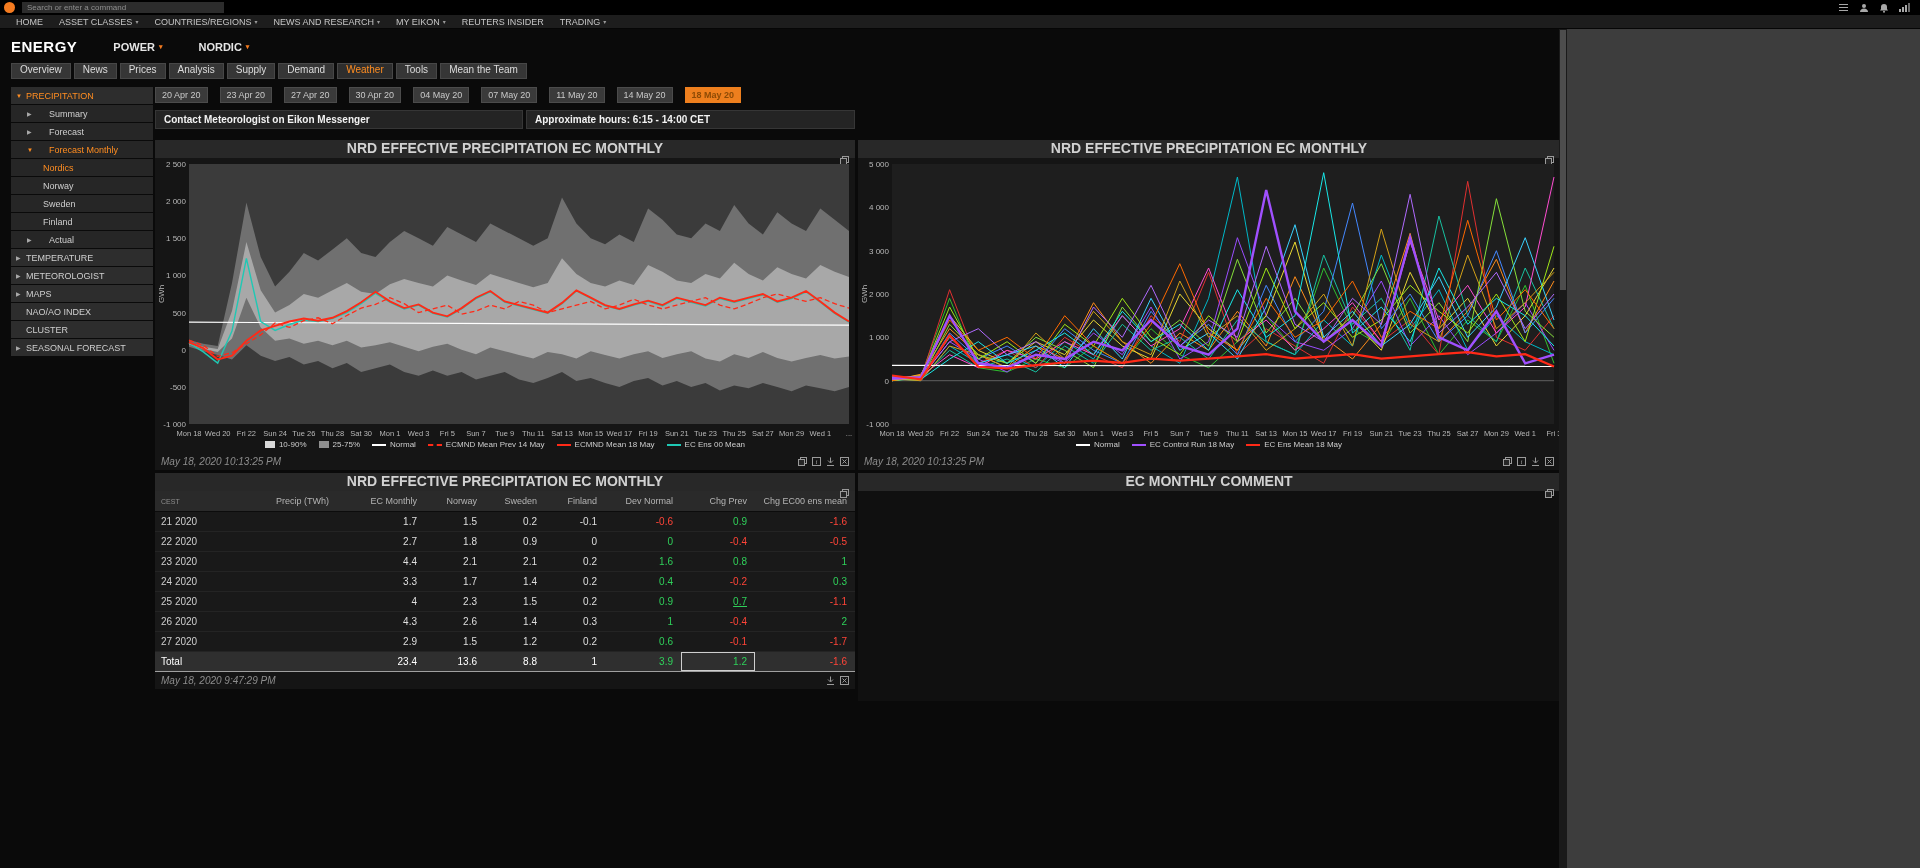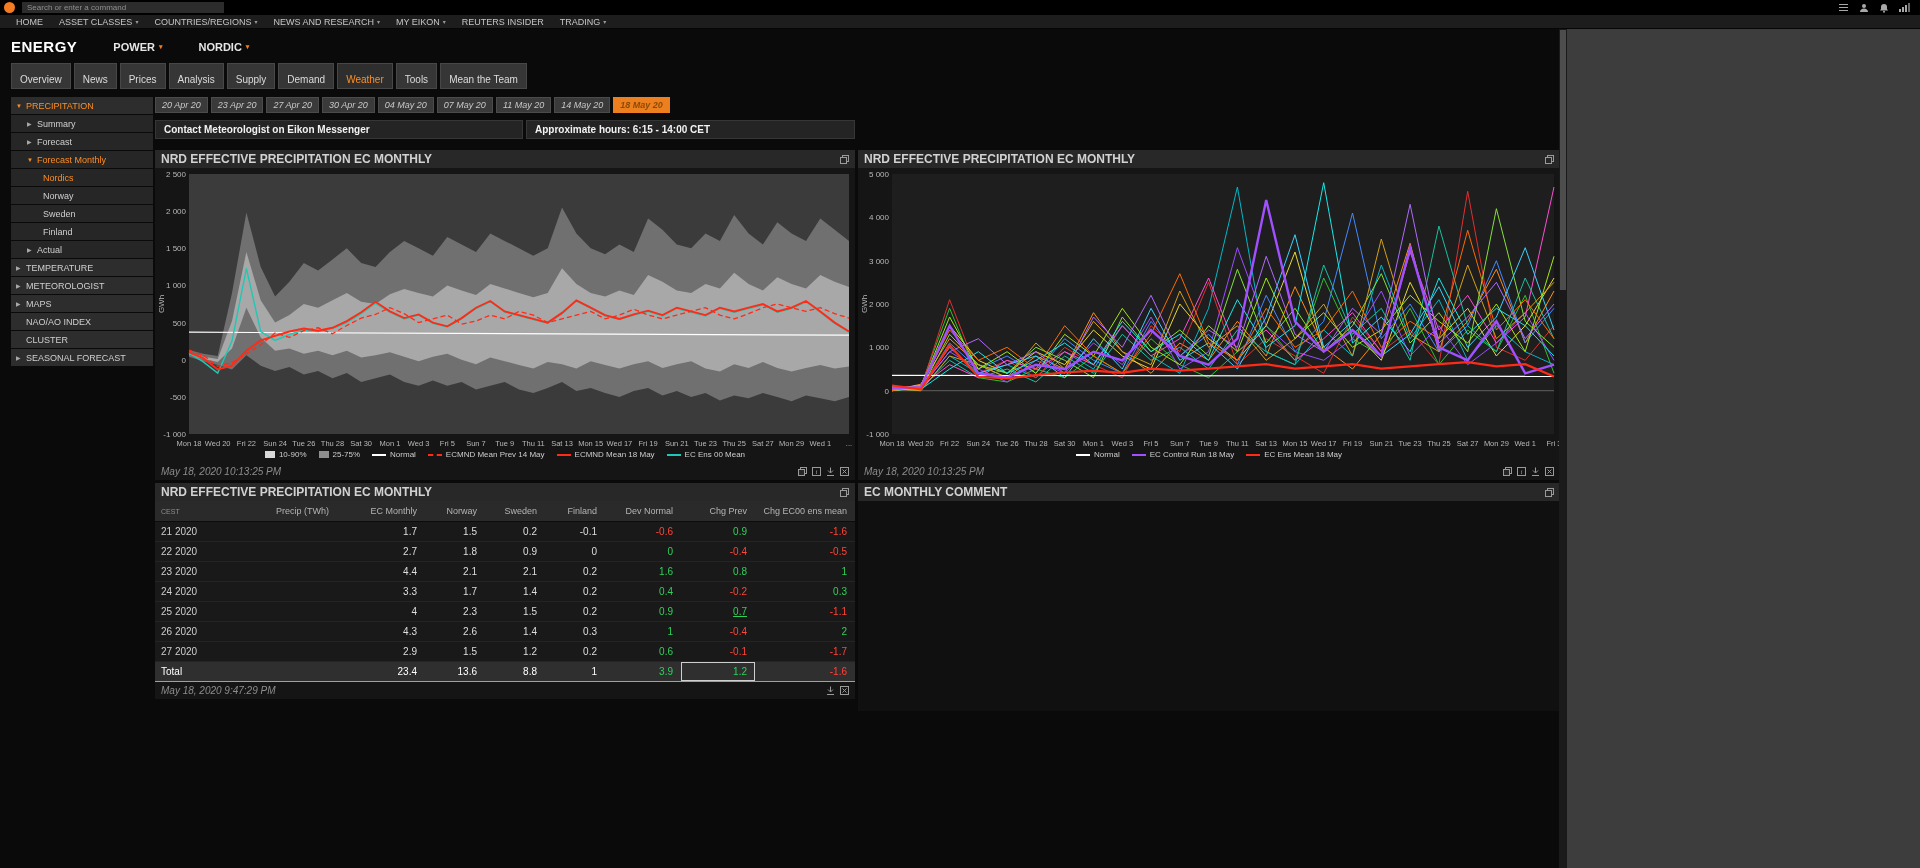--- a/index.html
+++ b/index.html
@@ -16,44 +16,44 @@
   .app-area{flex:1;display:flex;min-height:0;}
   .page{width:1559px;flex:0 0 1559px;background:#0a0a0a;}
   .vscroll{width:8px;flex:0 0 8px;background:#1a1a1a;}
   .vthumb{width:6px;margin:1px;height:260px;background:#4d4d4d;}
   .filler{flex:1;background:#3d3d3d;}
   .page-header{display:flex;align-items:center;gap:36px;padding:9px 0 0 11px;height:26px;}
   .brand{font-size:15px;font-weight:bold;color:#fff;letter-spacing:.5px;}
   .hmenu{font-size:11px;font-weight:bold;color:#e6e6e6;display:flex;gap:4px;align-items:center;}
   .caret-o{color:#f47b20;font-size:7px;}
   .tabs{display:flex;gap:3px;padding:8px 0 0 11px;}
-  .tab{background:#363636;border:1px solid #474747;color:#dcdcdc;font-size:10px;padding:10px 8px 3px;white-space:nowrap;}
+  .tab{background:#363636;border:1px solid #474747;color:#dcdcdc;font-size:10px;padding:0 8px 3px;white-space:nowrap;}
   .tab.active{color:#ff8d21;background:#2e2e2e;}
   .body-row{display:flex;padding:8px 0 0 11px;align-items:flex-start;}
   .sidebar{width:142px;flex:0 0 142px;}
   .side-item{height:17px;margin-bottom:1px;display:flex;align-items:center;font-size:9px;color:#cfcfcf;background:#2d2d2d;}
   .side-item.lvl0{padding-left:5px;}
-  .side-item.lvl1{padding-left:16px;background:#262626;}
+  .side-item.lvl1{padding-left:16px;background:#262626;gap:12px;}
   .side-item.lvl2{padding-left:22px;background:#262626;}
   .side-item .tri{font-size:6px;color:#a8a8a8;width:10px;flex:0 0 10px;}
   .side-item.active{color:#ff8d21;align-items:center;}
   .side-item.active .tri{color:#ff8d21;}
   .main{margin-left:2px;}
-  .dates-row{display:flex;gap:3px;font-style:italic;}
+  .dates-row{display:flex;gap:12px;}
   .date-btn{background:#3a3a3a;border:1px solid #4b4b4b;color:#c9c9c9;font-size:9px;padding:2px 6px;white-space:nowrap;}
   .date-btn.active{background:#ee7f1e;border-color:#ee7f1e;color:#8c4a05;font-weight:bold;}
   .info-row{display:flex;gap:3px;margin-top:7px;width:700px;}
   .info-bar{background:#242424;border:1px solid #363636;color:#f2f2f2;font-size:10px;font-weight:bold;padding:3px 8px;height:19px;white-space:nowrap;}
   .info-left{width:368px;}
   .info-right{width:329px;}
   .columns{display:flex;gap:3px;margin-top:11px;}
   .col-left{width:700px;flex:0 0 700px;}
   .col-right{width:702px;flex:0 0 702px;}
   .panel{background:#151515;}
-  .panel-title{height:18px;background:#282828;color:#d2d2d2;font-size:12px;font-weight:bold;display:flex;align-items:center;padding:0 6px;}
+  .panel-title{height:18px;background:#282828;color:#d2d2d2;font-size:14px;font-weight:bold;display:flex;align-items:center;padding:0 6px;flex-direction:column;}
   .panel-title .icon{margin-left:auto;display:flex;}
   svg{display:block;}
   .legend{height:13px;display:flex;justify-content:center;align-items:flex-start;gap:12px;font-size:8px;color:#cdcdcd;}
   .lg-item{display:flex;align-items:center;gap:4px;white-space:nowrap;}
   .lg-box{width:10px;height:7px;display:inline-block;}
   .lg-line{width:14px;height:0;display:inline-block;}
   .panel-footer{height:17px;display:flex;align-items:center;padding:0 6px;}
   .ts{font-size:10px;color:#8d8d8d;white-space:nowrap;font-style:italic;}
   .f-icons{margin-left:auto;display:flex;gap:5px;align-items:center;}
   .icon{display:inline-flex;}

